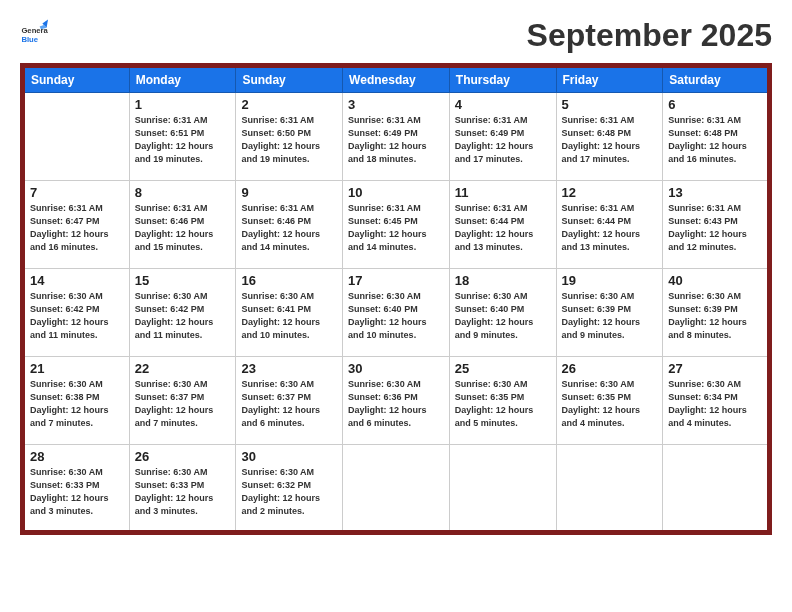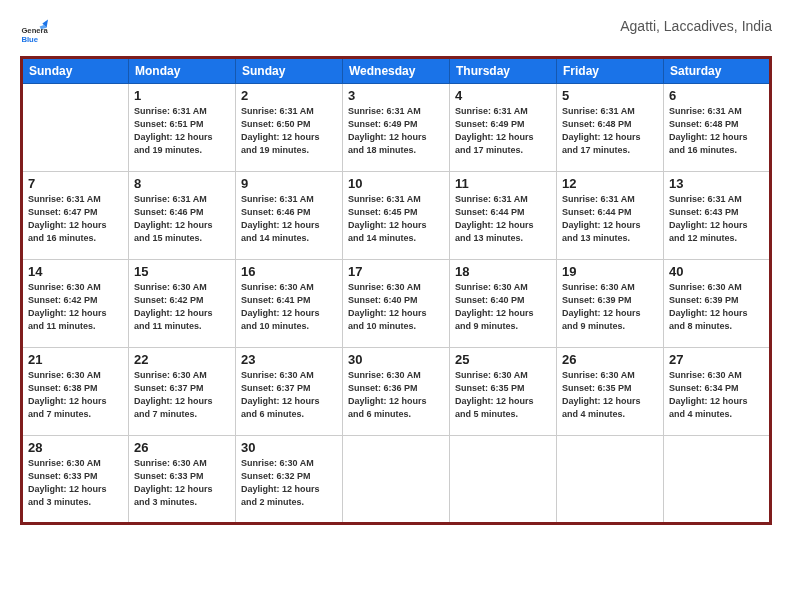--- a/index.html
+++ b/index.html
@@ -40,21 +40,21 @@
       color: #333;
       line-height: 1.1;
     }
     .subtitle {
       font-size: 14px;
       color: #555;
     }
     .calendar {
       width: 100%;
       border-collapse: collapse;
-      border: 3px solid #7f1d1d;
+      border: 5px solid #7f1d1d;
     }
     .calendar th {
       background: #1a73e8;
       color: #fff;
       font-size: 12px;
       font-weight: bold;
       padding: 5px 6px;
       text-align: left;
       border: 1px solid #1558b0;
     }
@@ -92,21 +92,21 @@
   <div class="header">
     <div class="logo">
       <svg class="logo-bird" viewBox="0 0 40 40">
         <text x="2" y="22" font-size="11" font-weight="bold" fill="#333">General</text>
         <text x="2" y="34" font-size="11" font-weight="bold" fill="#1a73e8">Blue</text>
         <polygon points="32,8 40,2 38,14 34,10" fill="#1a73e8"></polygon>
         <polygon points="34,10 38,14 30,16 28,12" fill="#5ba4f5"></polygon>
       </svg>
     </div>
     <div class="title-block">
-      <div class="subtitle">Agatti, Laccadives, India</div>
+      <div class="month-title">September 2025</div>
     </div>
   </div>
 
   <table class="calendar">
     <thead>
       <tr>
         <th>Sunday</th>
         <th>Monday</th>
         <th>Sunday</th>
         <th>Wednesday</th>

